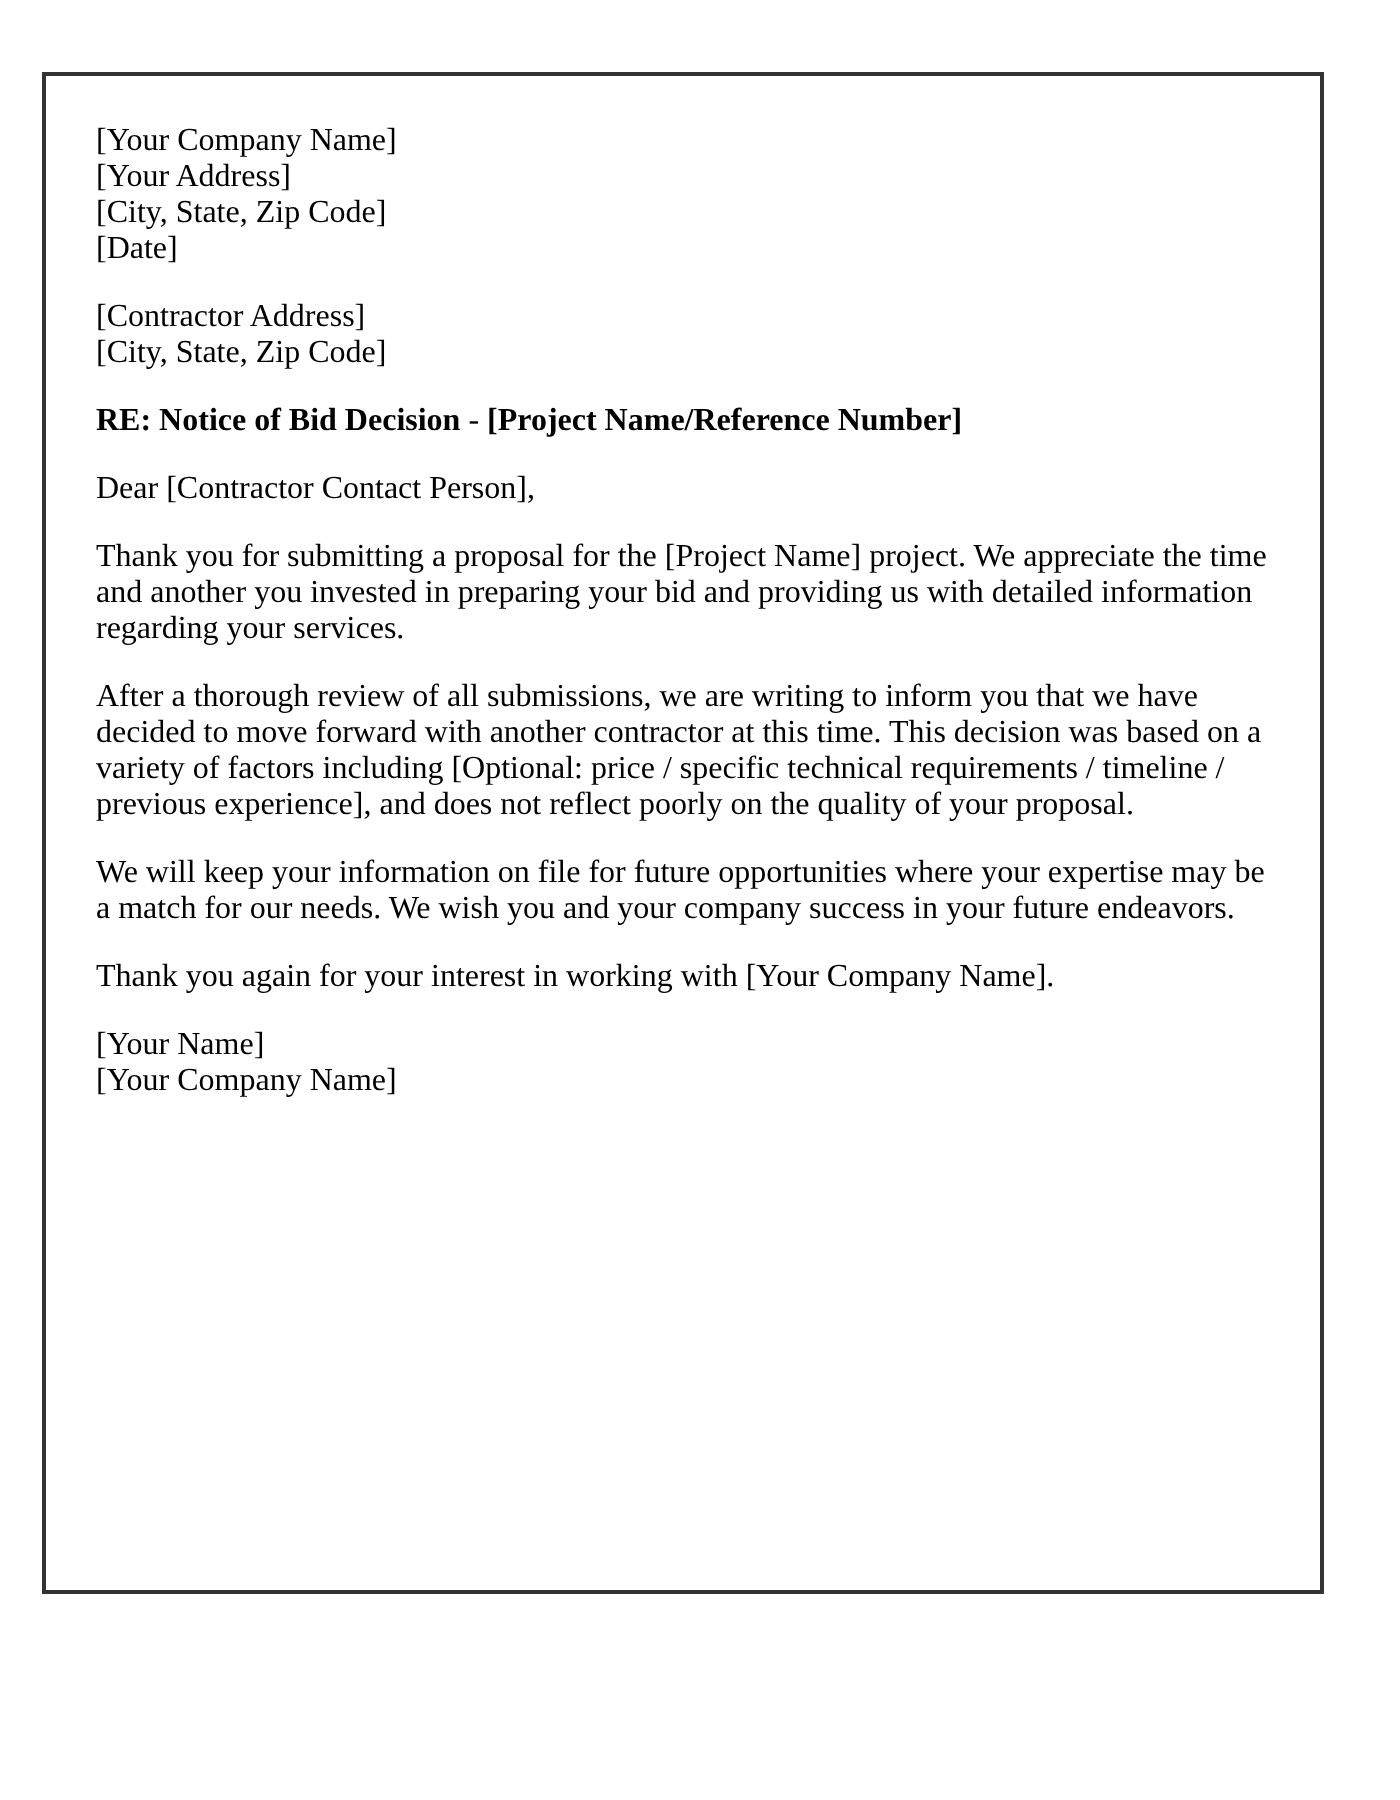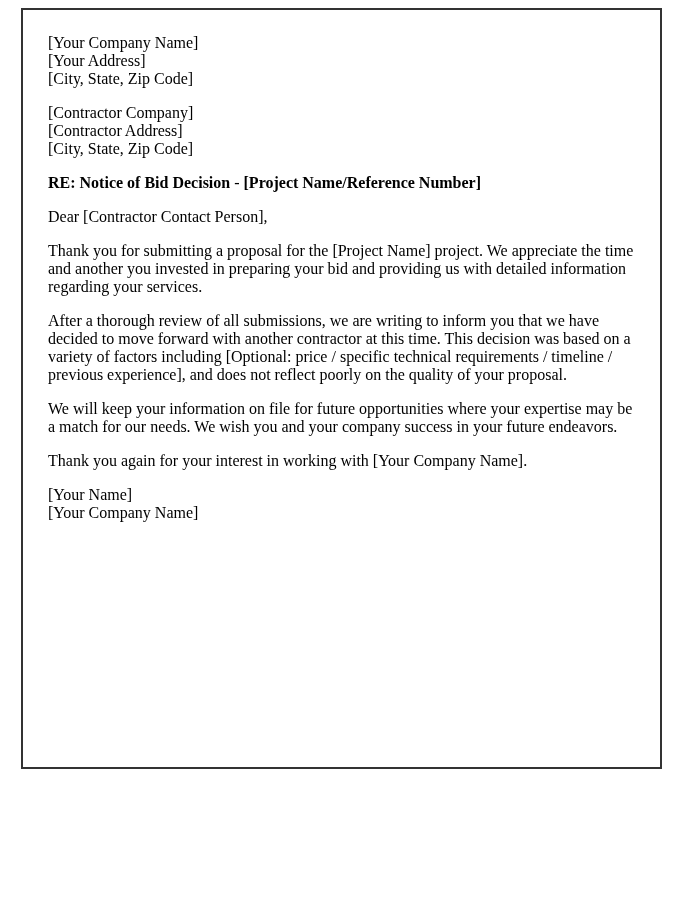--- a/index.html
+++ b/index.html
@@ -12,21 +12,21 @@
     height: 900px;
     position: relative;
     font-family: "Liberation Serif", "DejaVu Serif", serif;
     font-size: 16px;
     color: #000000;
     line-height: normal;
   }
   .letter-box {
     position: absolute;
     left: 21px;
-    top: 8px;
+    top: 36px;
     width: 641px;
     height: 761px;
     box-sizing: border-box;
     border: 2px solid #333333;
     background: #ffffff;
     padding: 24px 26px 24px 25px;
     overflow: hidden;
   }
   .block {
     margin: 0 0 16px 0;
@@ -43,24 +43,24 @@
 </style>
 </head>
 <body>
 
 <div class="letter-box">
 
   <p class="block">
     <span class="line">[Your Company Name]</span>
     <span class="line">[Your Address]</span>
     <span class="line">[City, State, Zip Code]</span>
+    <span class="line">[Date]</span>
   </p>
 
   <p class="block">
-    <span class="line">[Contractor Company]</span>
     <span class="line">[Contractor Address]</span>
     <span class="line">[City, State, Zip Code]</span>
   </p>
 
   <p class="block subject"><span>RE: Notice of Bid Decision</span><span class="sep"> - </span><span>[Project Name/Reference Number]</span></p>
 
   <p class="block">Dear [Contractor Contact Person],</p>
 
   <p class="block">Thank you for submitting a proposal for the [Project Name] project. We appreciate the time and another you invested in preparing your bid and providing us with detailed information regarding your services.</p>
 

